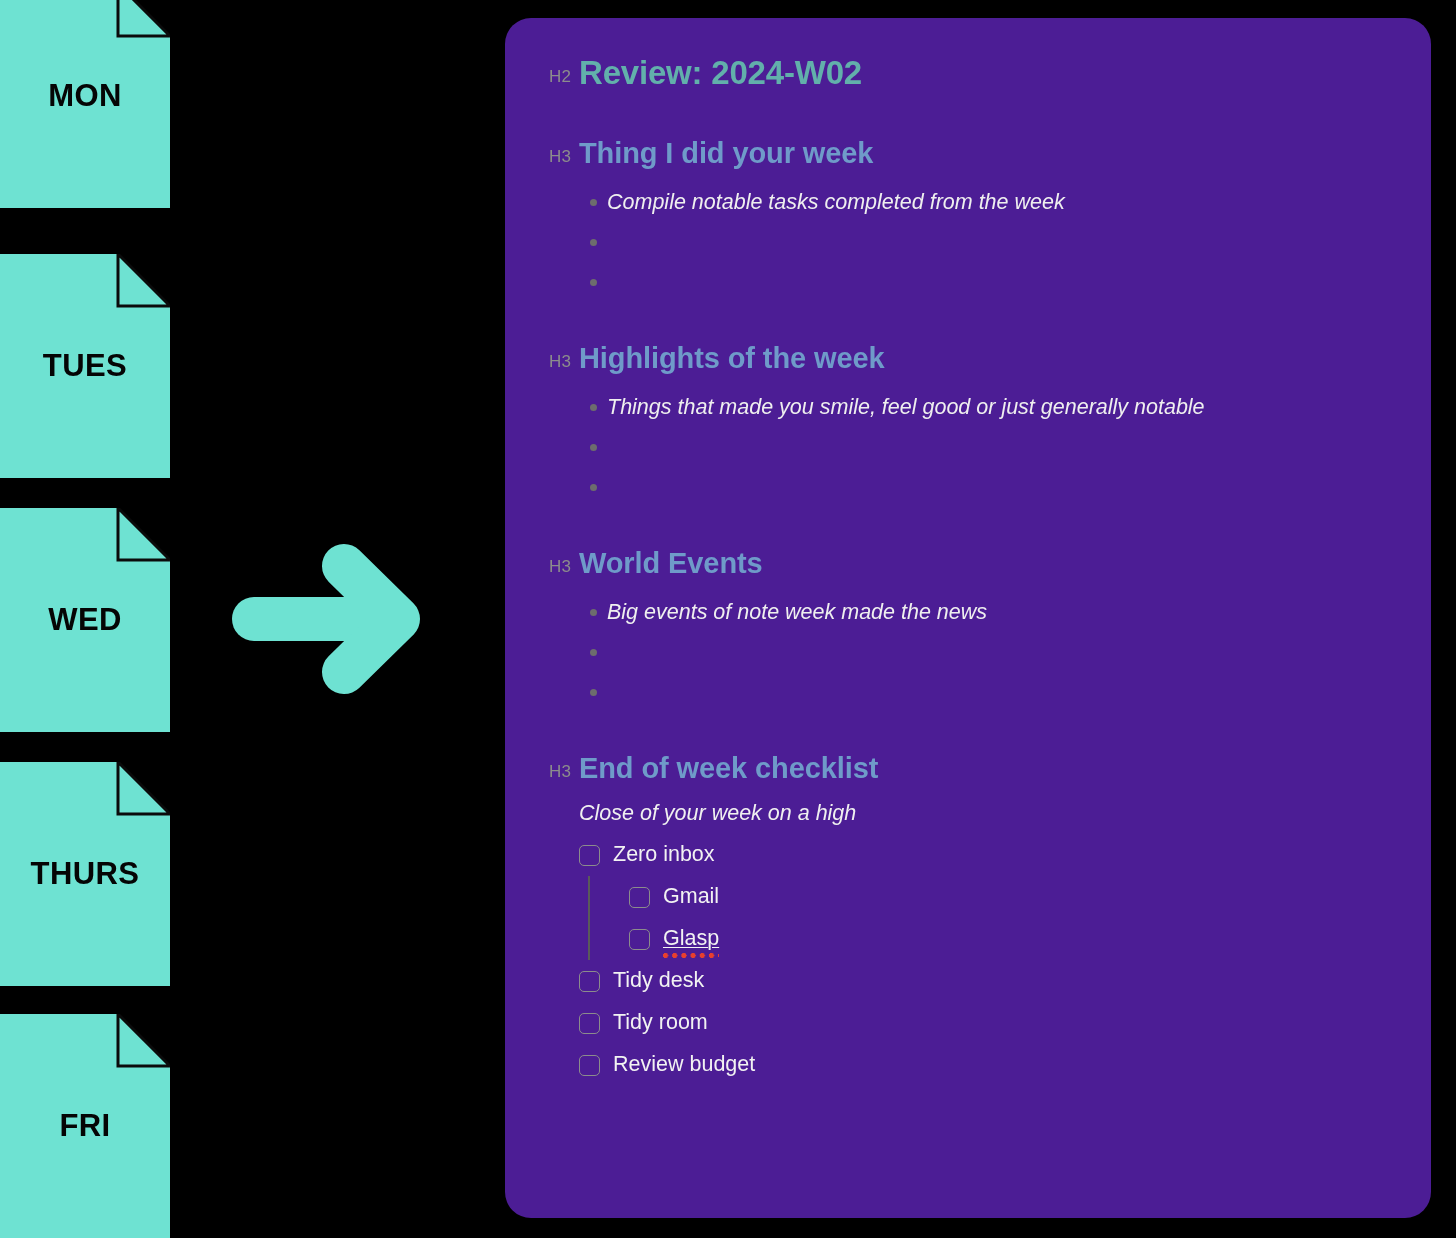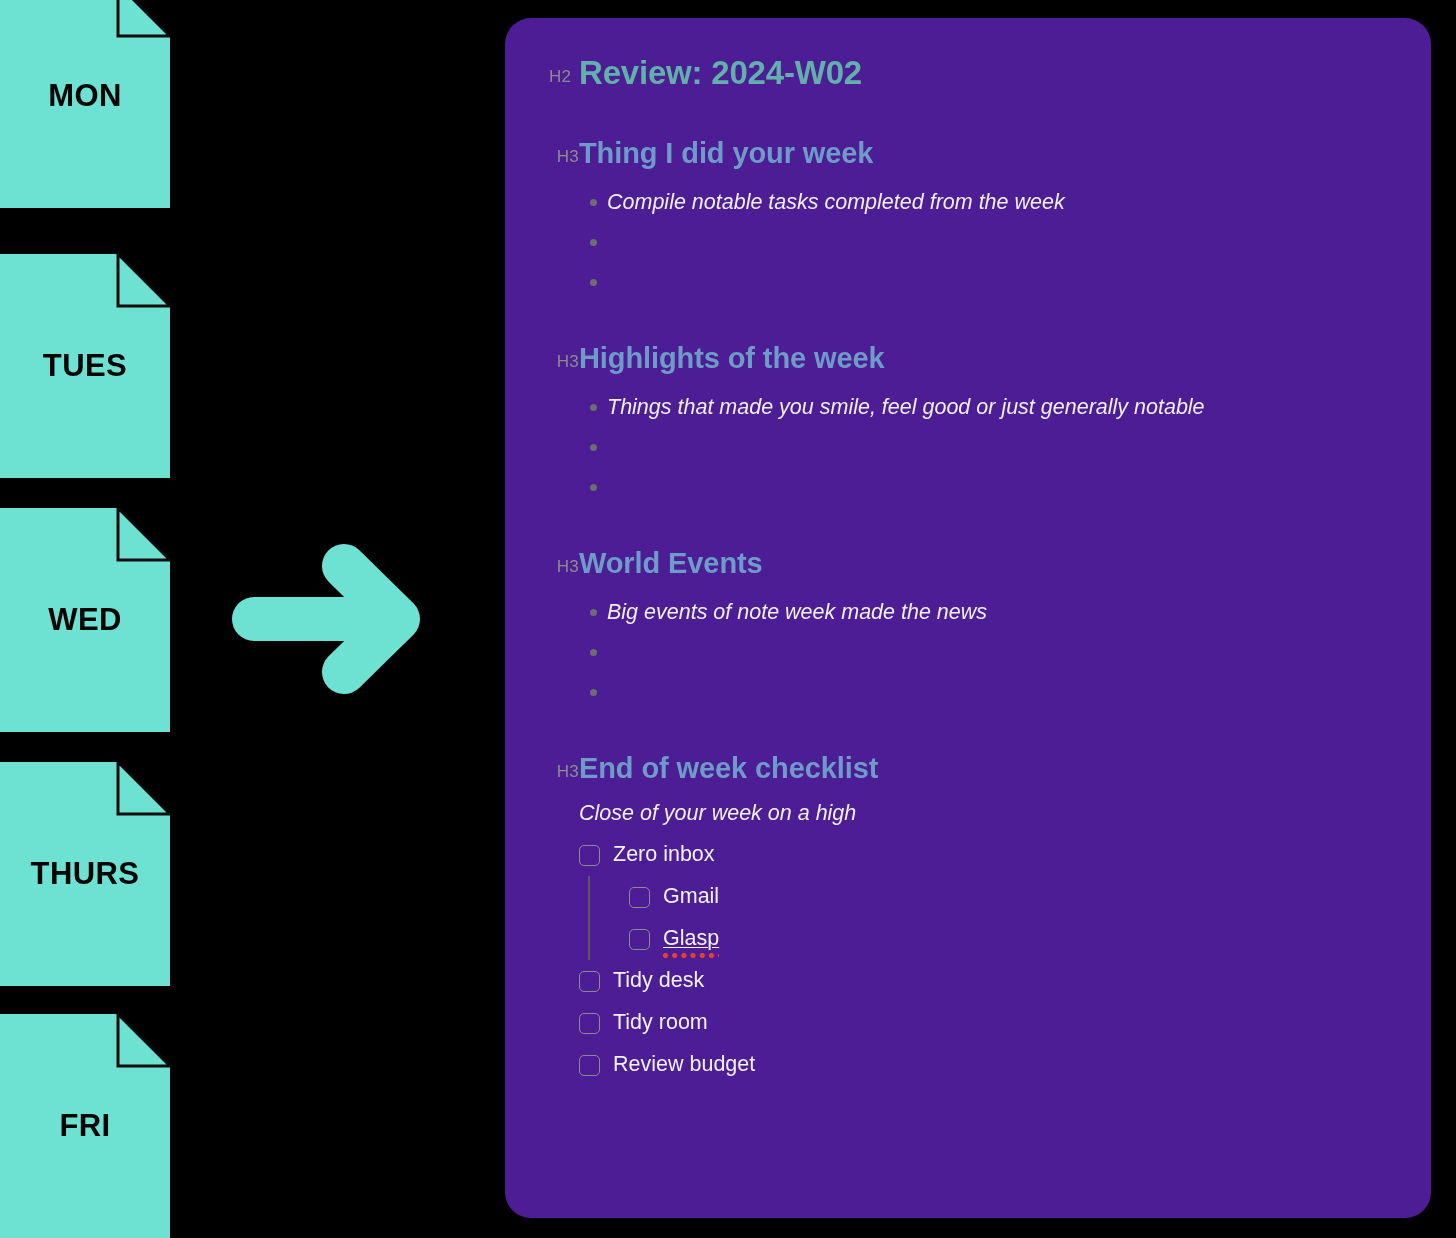--- a/index.html
+++ b/index.html
@@ -113,21 +113,21 @@
 
   .h3-title {
     color: #6f9bc9;
     font-size: 29px;
     font-weight: 700;
     line-height: 1;
     letter-spacing: -0.1px;
   }
 
   .tag-h2 { padding-top: 12px; }
-  .tag-h3 { padding-top: 9px; text-align: right; }
+  .tag-h3 { padding-top: 9px; }
 
   
   .bullets { list-style: none; margin-top: 14px; }
 
   .bullets li {
     position: relative;
     padding-left: 28px;
     min-height: 40px;
     color: #efefef;
     font-size: 21.5px;

